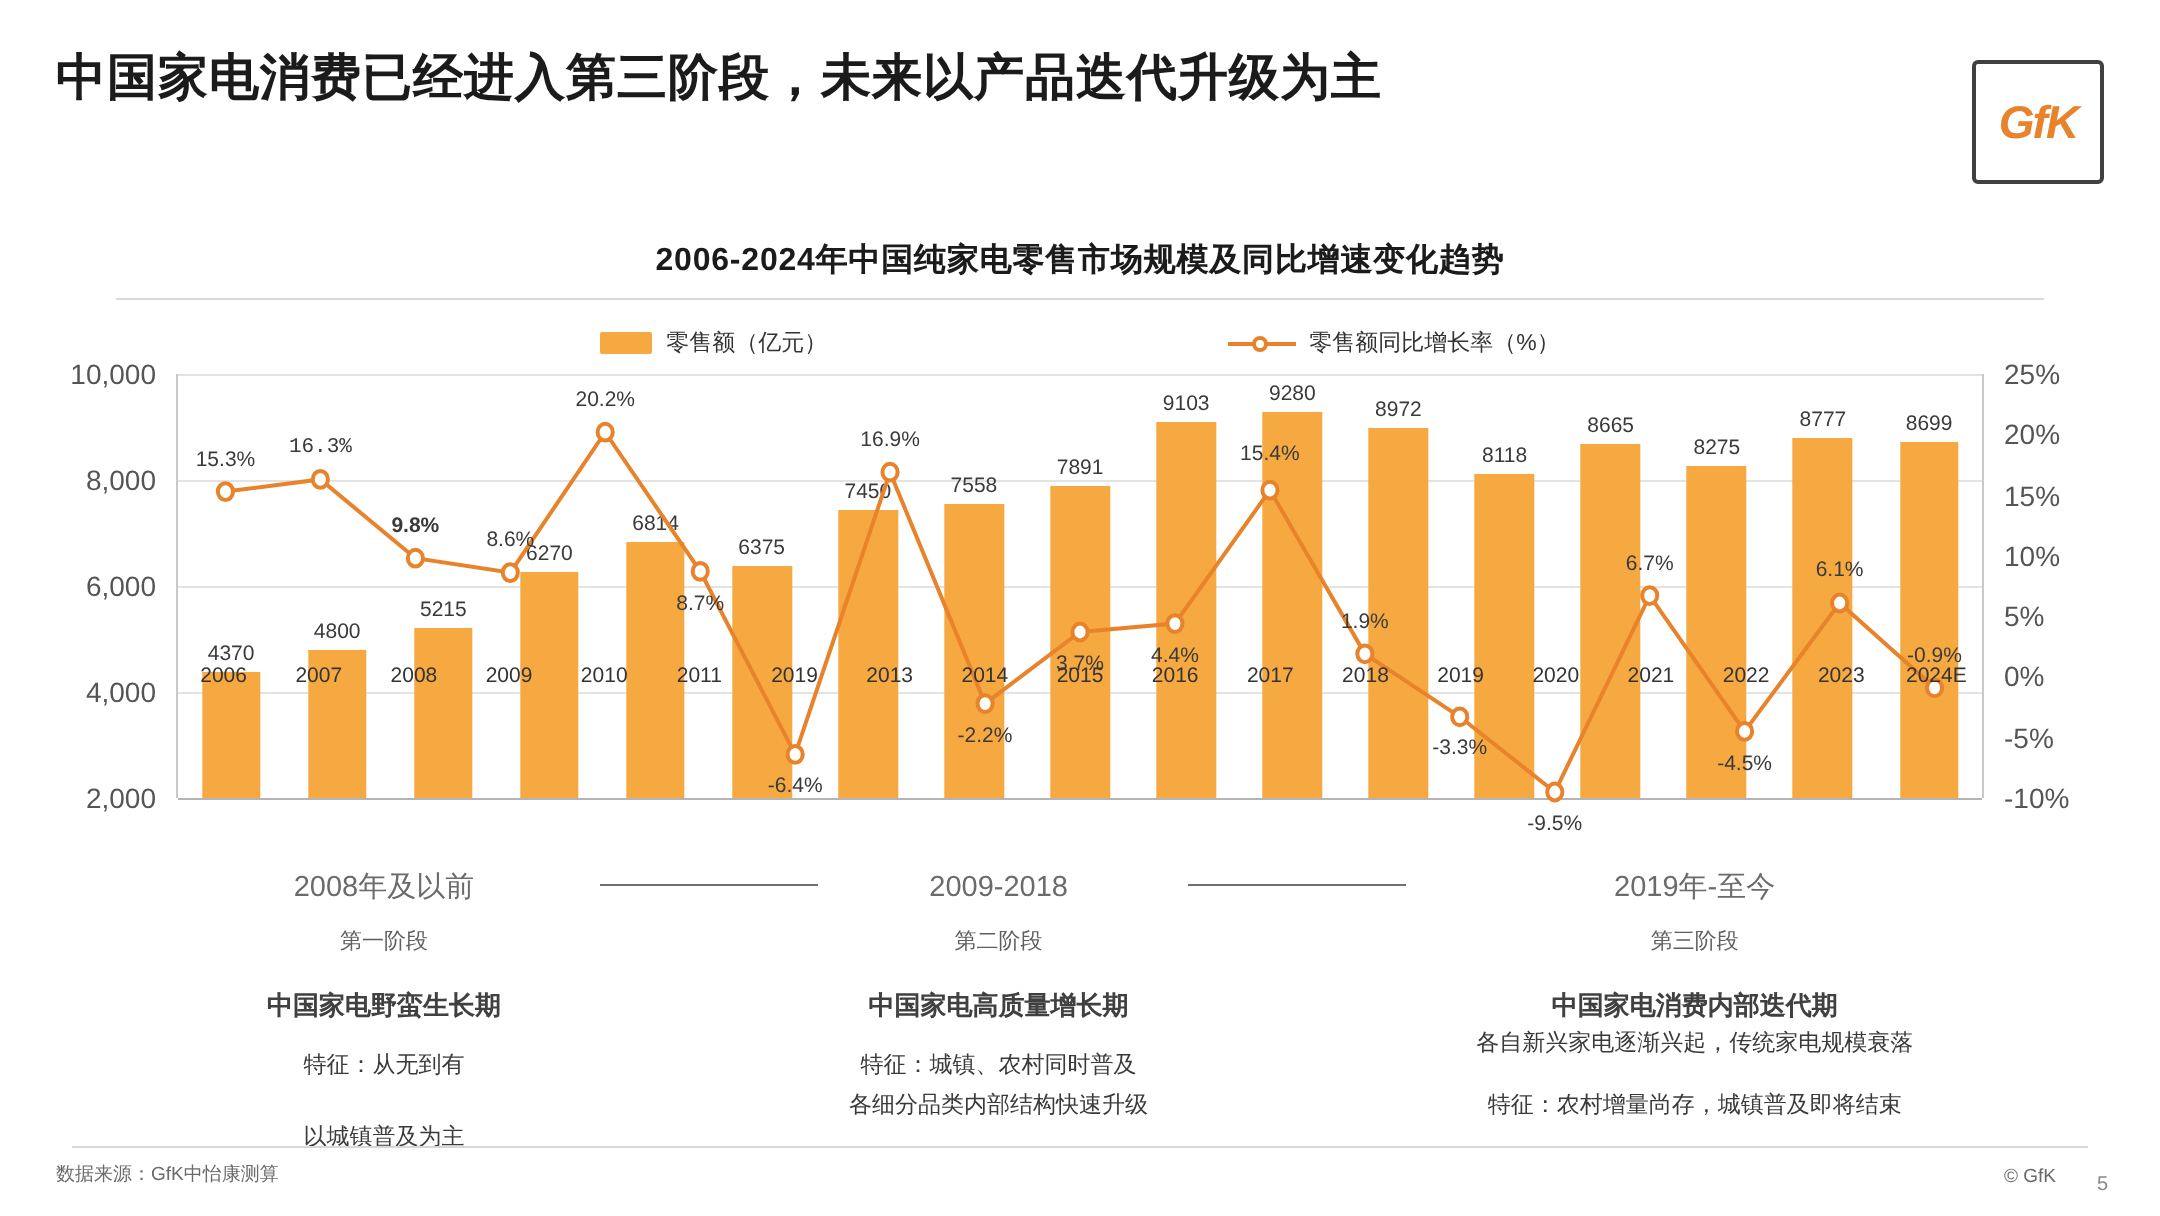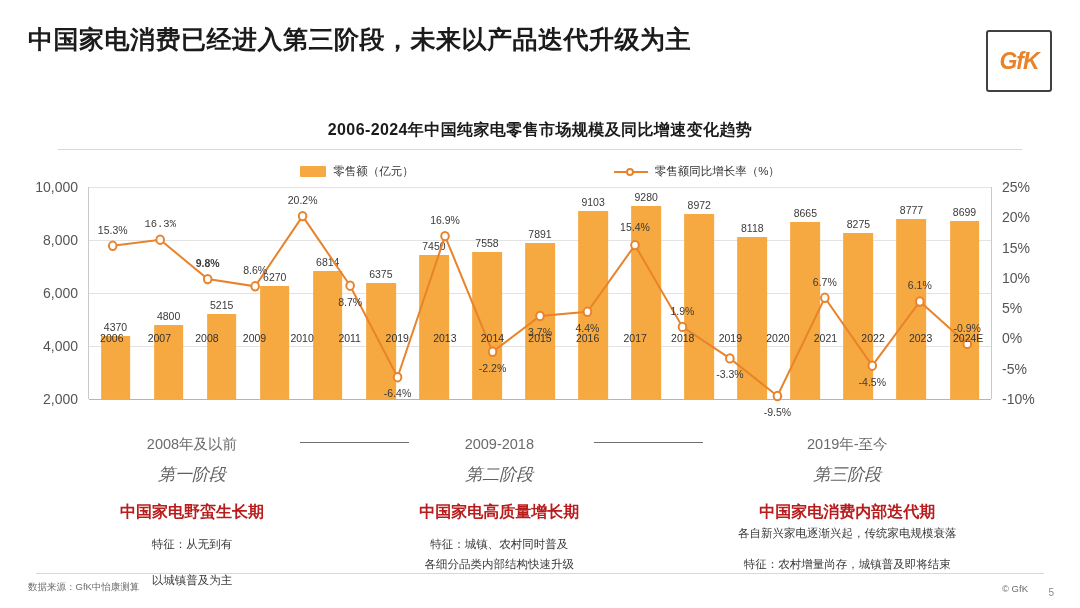--- a/index.html
+++ b/index.html
@@ -255,28 +255,27 @@
   }
   .phase-col.c1 { width: 23%; }
   .phase-col.c2 { width: 45%; }
   .phase-col.c3 { width: 32%; }
   .phase-years {
     font-size: 14.5px;
     color: #6b6b6b;
     line-height: 20px;
   }
   .phase-stage {
-    font-size: 17px;
+    font-size: 11px;
     color: #5f5f5f;
     margin-top: 9px;
-    font-style: italic;
   }
   .phase-name {
-    font-size: 16px;
-    color: #b91c1c;
+    font-size: 13px;
+    color: #404040;
     font-weight: bold;
     margin-top: 16px;
   }
   .phase-desc {
     font-size: 11.5px;
     color: #3a3a3a;
     margin-top: 11px;
     line-height: 20px;
   }
   

